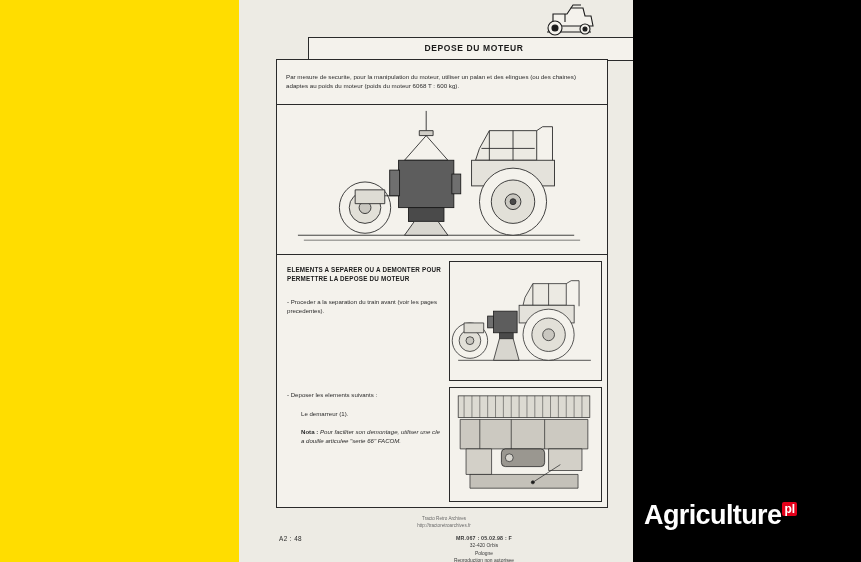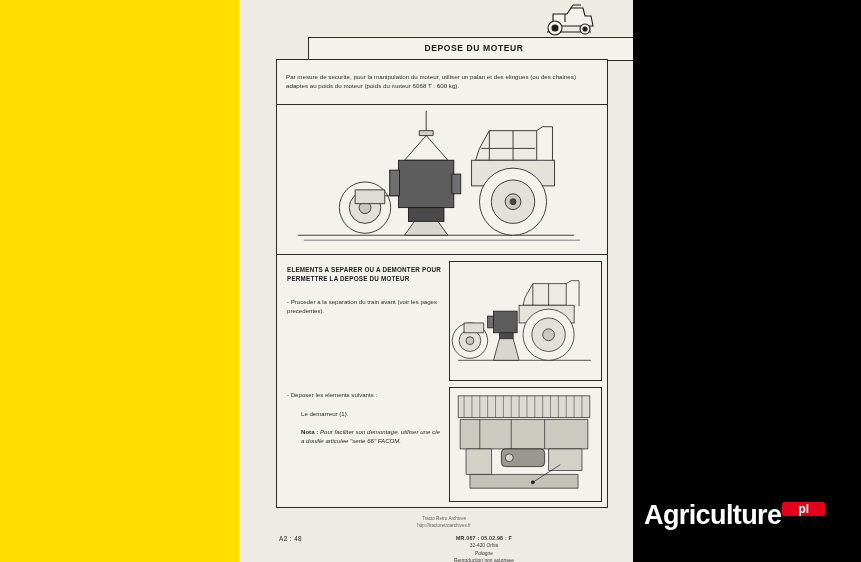--- a/index.html
+++ b/index.html
@@ -48,21 +48,21 @@
   }
   .watermark .dot-pl {
     display: inline-block;
     position: relative;
     top: -11px;
     font-size: 12px;
     font-weight: bold;
     color: #ffffff;
     background: #E2001A;
     border-radius: 2px;
-    padding: 0 16px;
+    padding: 0 2px;
     margin-left: 1px;
     letter-spacing: 0;
   }
 
   
   .page {
     position: absolute;
     left: 239px; top: 0;
     width: 394px; height: 562px;
     background: #EDEBE4;

